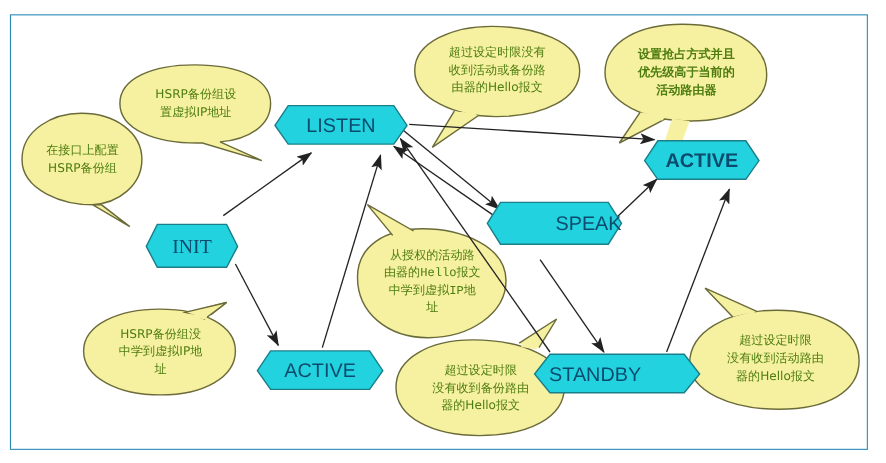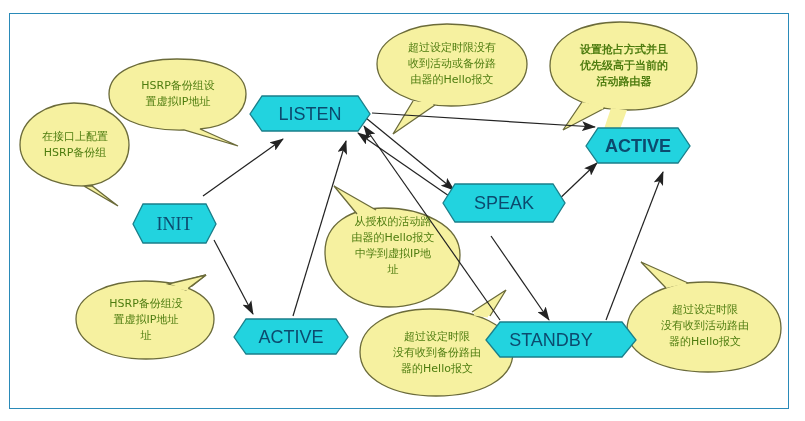--- a/index.html
+++ b/index.html
@@ -79,33 +79,33 @@
   <polygon points="250,114 262,96 358,96 370,114 358,131 262,131" fill="#22d3df" stroke="#1a7f8a" stroke-width="1.3"></polygon>
   <polygon points="586,146 598,128 678,128 690,146 678,163 598,163" fill="#22d3df" stroke="#1a7f8a" stroke-width="1.3"></polygon>
   <polygon points="443,203 455,184 553,184 565,203 553,222 455,222" fill="#22d3df" stroke="#1a7f8a" stroke-width="1.3"></polygon>
   <polygon points="133,224 143,204 206,204 216,224 206,243 143,243" fill="#22d3df" stroke="#1a7f8a" stroke-width="1.3"></polygon>
   <polygon points="234,337 246,319 336,319 348,337 336,354 246,354" fill="#22d3df" stroke="#1a7f8a" stroke-width="1.3"></polygon>
   <polygon points="486,340 500,322 622,322 636,340 622,357 500,357" fill="#22d3df" stroke="#1a7f8a" stroke-width="1.3"></polygon>
 </svg>
 
 <div class="node-label" style="left:250px; top:101px; width:120px;">LISTEN</div>
 <div class="node-label" style="left:586px; top:133px; width:104px;font-weight:bold;">ACTIVE</div>
-<div class="node-label" style="left:443px; top:190px; width:122px;">SPEAK</div>
+<div class="node-label" style="left:443px; top:190px; width:122px;text-align:right;">SPEAK</div>
 <div class="node-label" style="left:133px; top:211px; width:83px;font-family:Liberation Serif, serif;">INIT</div>
 <div class="node-label" style="left:234px; top:324px; width:114px;">ACTIVE</div>
-<div class="node-label" style="left:476px; top:327px; width:150px;">STANDBY</div>
+<div class="node-label" style="left:466px; top:327px; width:150px;">STANDBY</div>
 
 <div class="bubble-text" style="left:24px; top:129px; width:102px;">在接口上配置
 HSRP备份组</div>
 <div class="bubble-text" style="left:115px; top:78px; width:126px;">HSRP备份组设
 置虚拟IP地址</div>
 <div class="bubble-text" style="left:84px; top:296px; width:124px;">HSRP备份组没
-置虚拟IP地址
+中学到虚拟IP地
 址</div>
-<div class="bubble-text" style="left:332px; top:214px; width:122px;">从授权的活动路
+<div class="bubble-text" style="left:332px; top:225px; width:122px;font-family:Liberation Mono, monospace;">从授权的活动路
 由器的Hello报文
 中学到虚拟IP地
 址</div>
 <div class="bubble-text" style="left:384px; top:40px; width:136px;">超过设定时限没有
 收到活动或备份路
 由器的Hello报文</div>
 <div class="bubble-text" style="left:556px; top:42px; width:136px;font-weight:bold;">设置抢占方式并且
 优先级高于当前的
 活动路由器</div>
 <div class="bubble-text" style="left:366px; top:329px; width:142px;">超过设定时限

